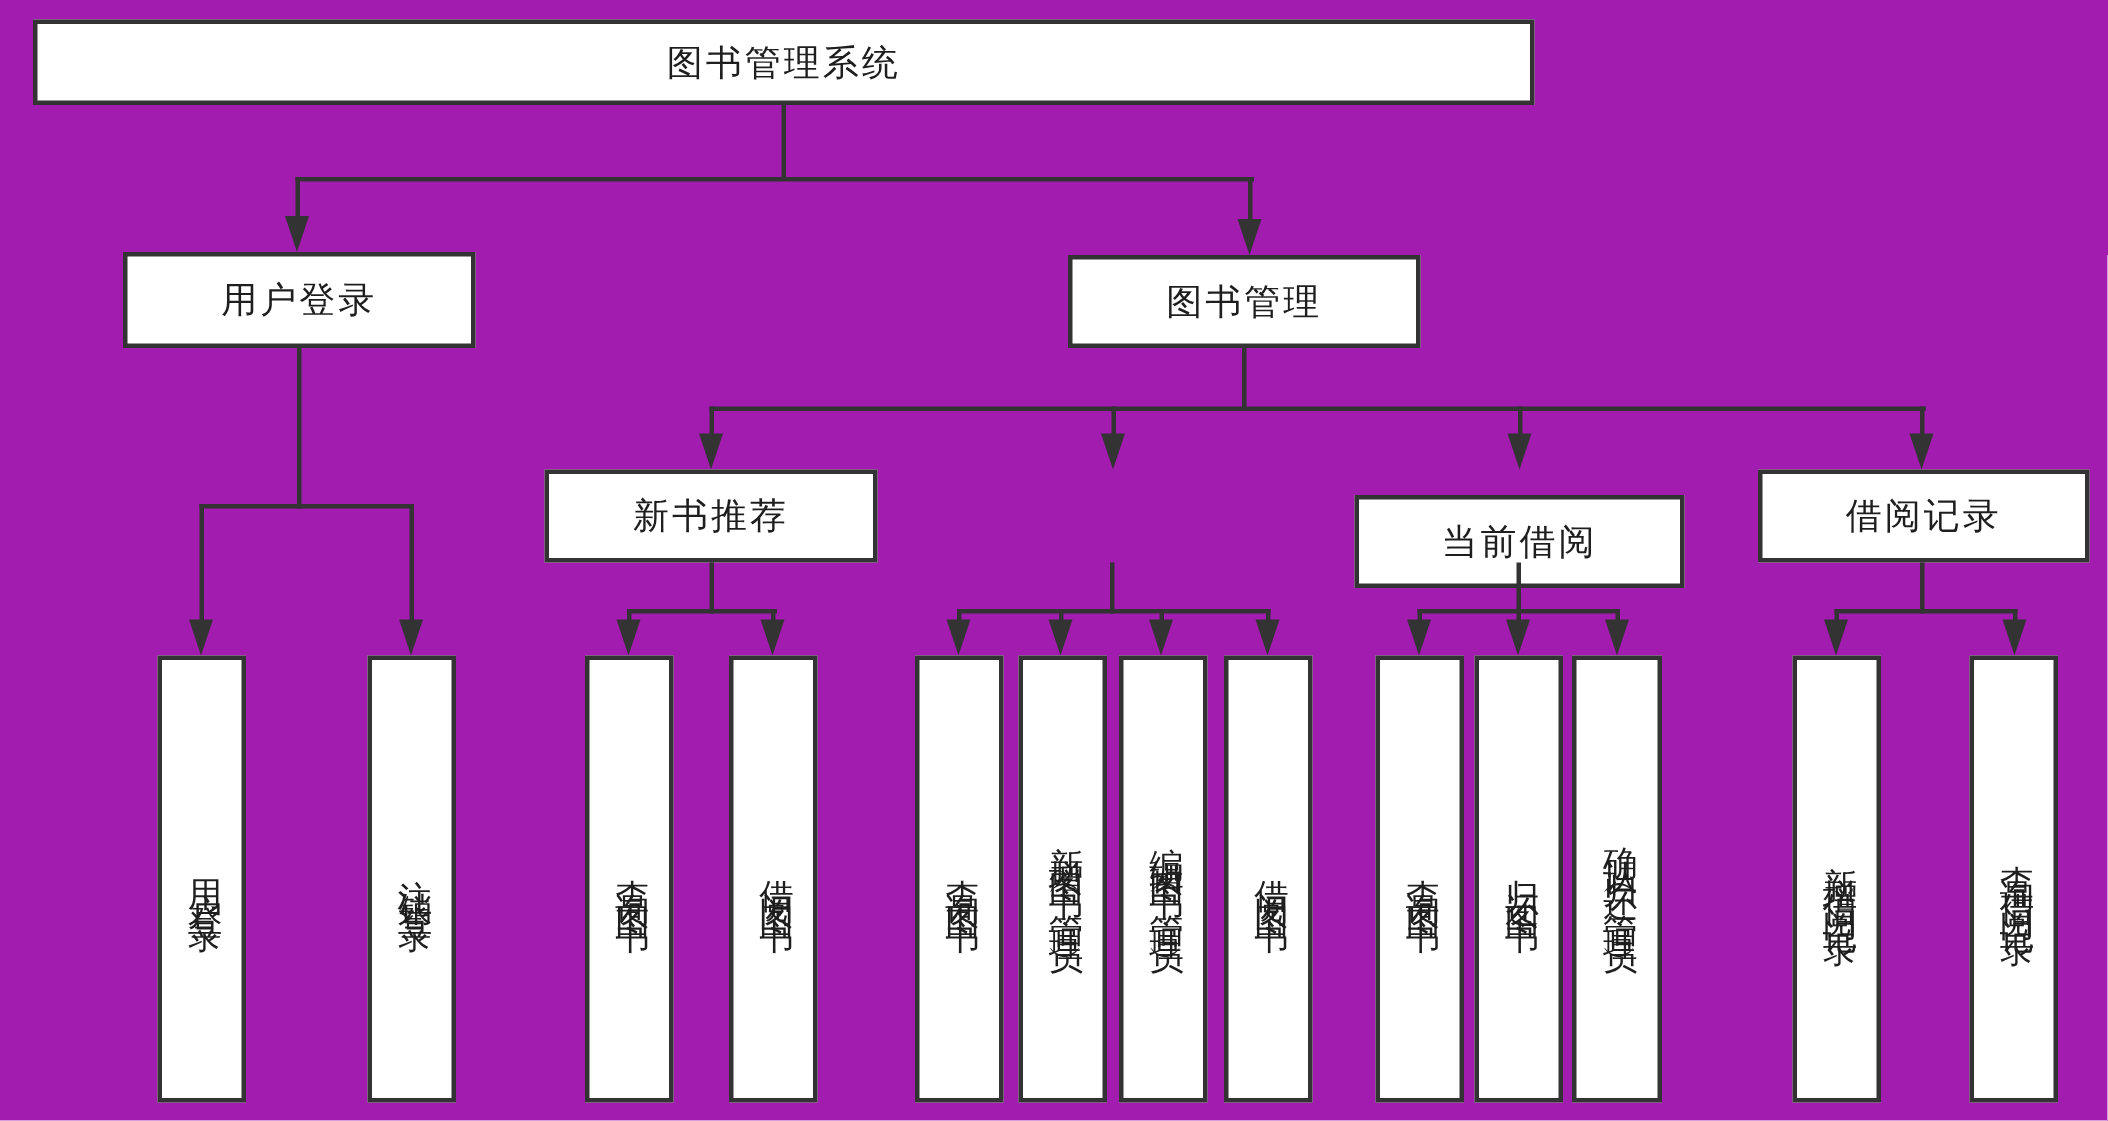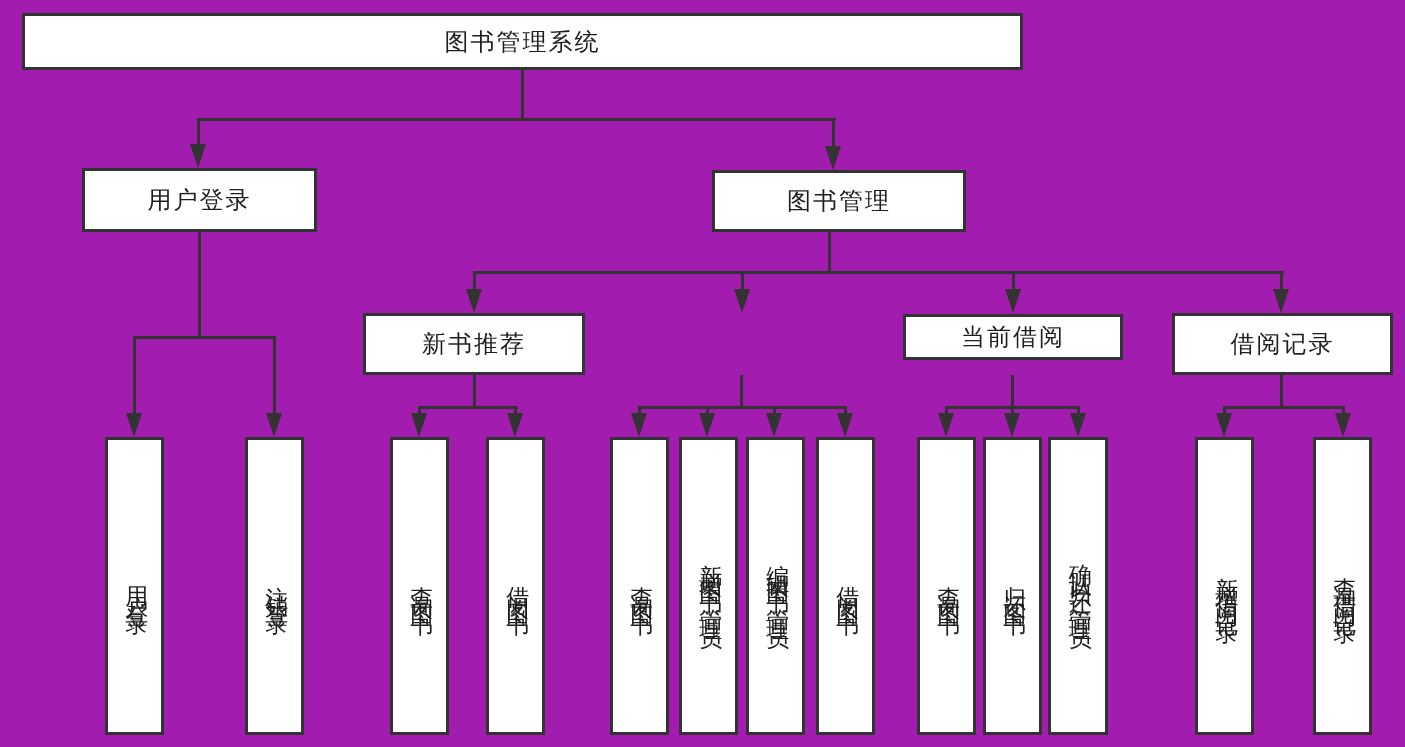--- a/index.html
+++ b/index.html
@@ -30,30 +30,30 @@
 <div class="canvas">
 
   <div class="box h" style="left:22px;top:13px;width:1001px;height:57px">
     <span>图书管理系统</span>
   </div>
 
   <div class="box h" style="left:82px;top:168px;width:235px;height:64px">
     <span>用户登录</span>
   </div>
 
-  <div class="box h" style="left:712px;top:170px;width:254px;height:62px">
+  <div class="box h" style="left:712px;top:170px;width:235px;height:62px">
     <span>图书管理</span>
   </div>
 
   <div class="box h" style="left:363px;top:313px;width:222px;height:62px">
     <span>新书推荐</span>
   </div>
 
 
-  <div class="box h" style="left:903px;top:314px;width:220px;height:46px">
+  <div class="box h" style="left:903px;top:330px;width:220px;height:62px">
     <span>当前借阅</span>
   </div>
 
   <div class="box h" style="left:1172px;top:313px;width:221px;height:62px">
     <span>借阅记录</span>
   </div>
 
   <div class="box v" style="left:105px;top:437px;width:59px;height:298px">
     <span>用户登录</span>
   </div>

